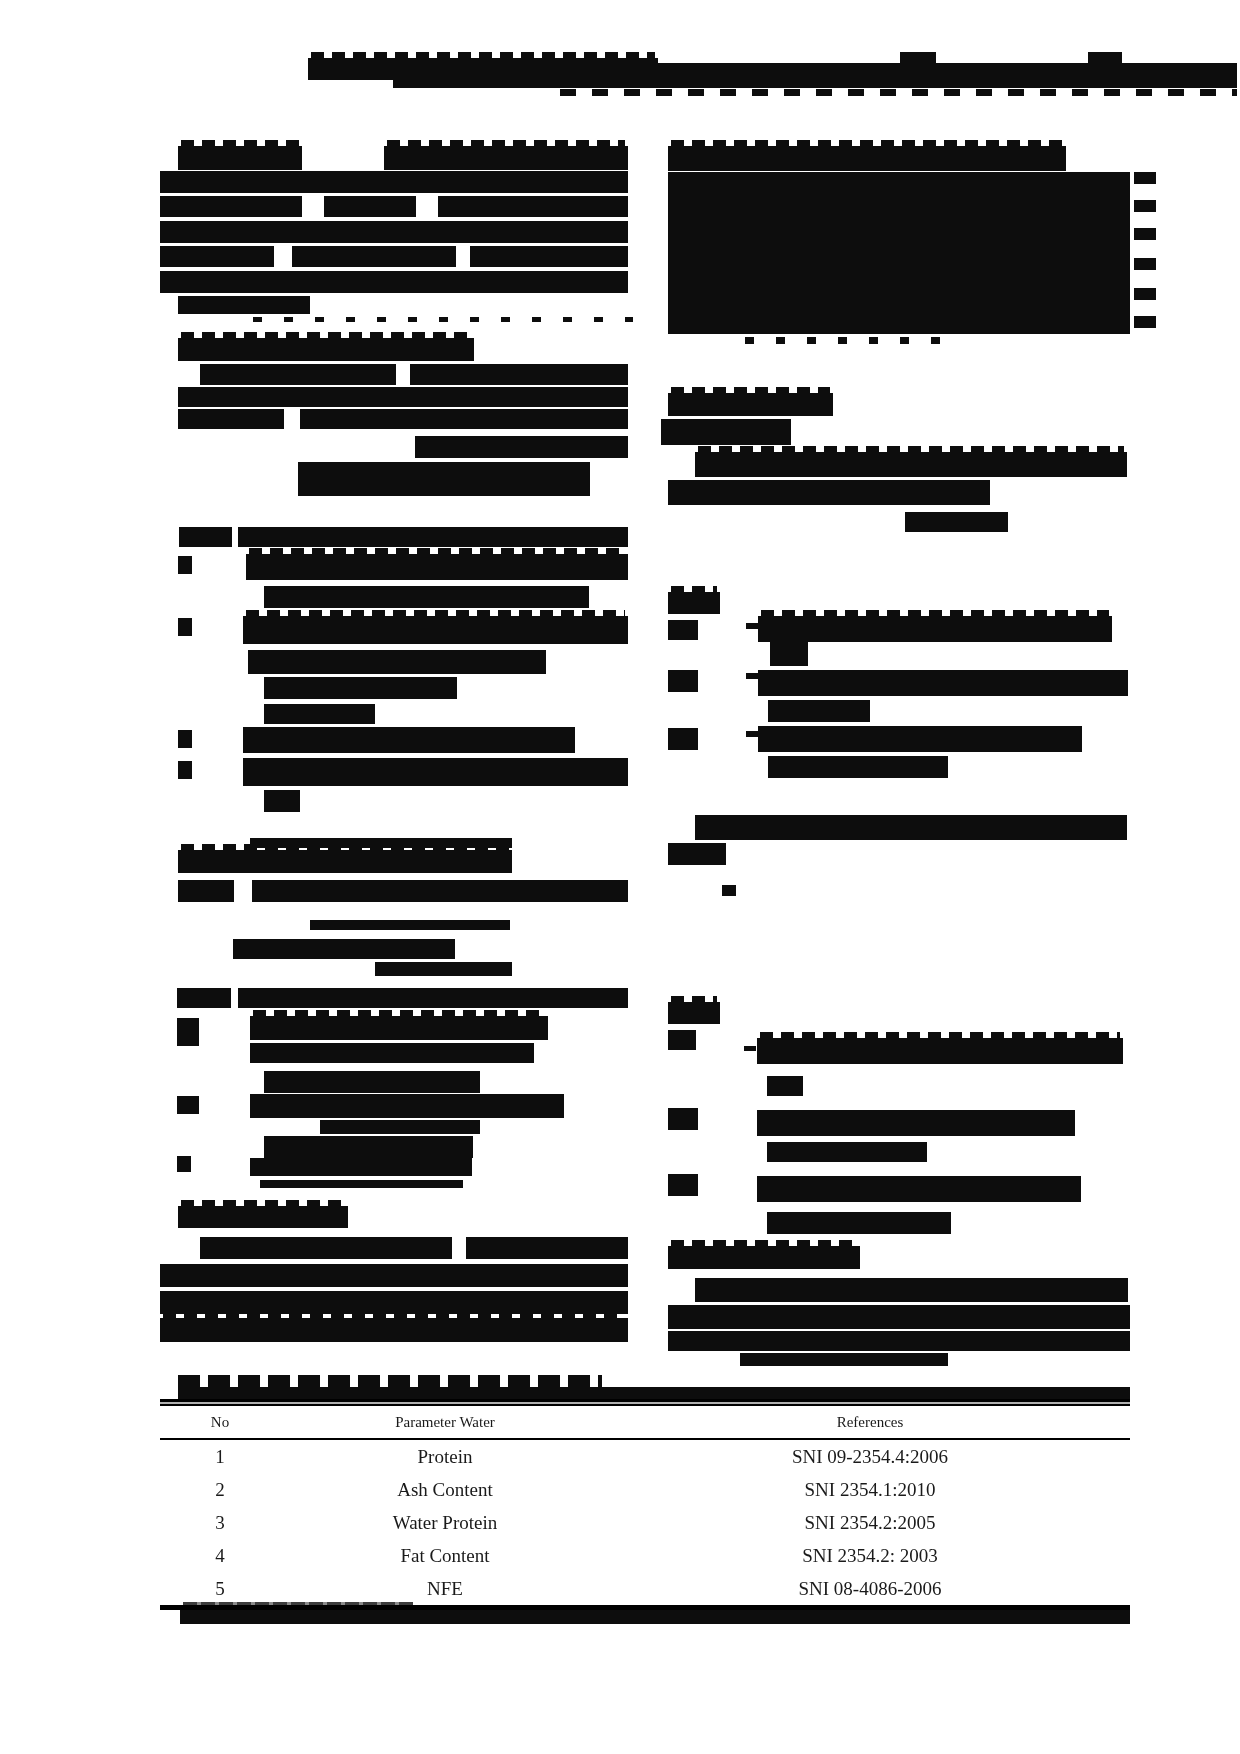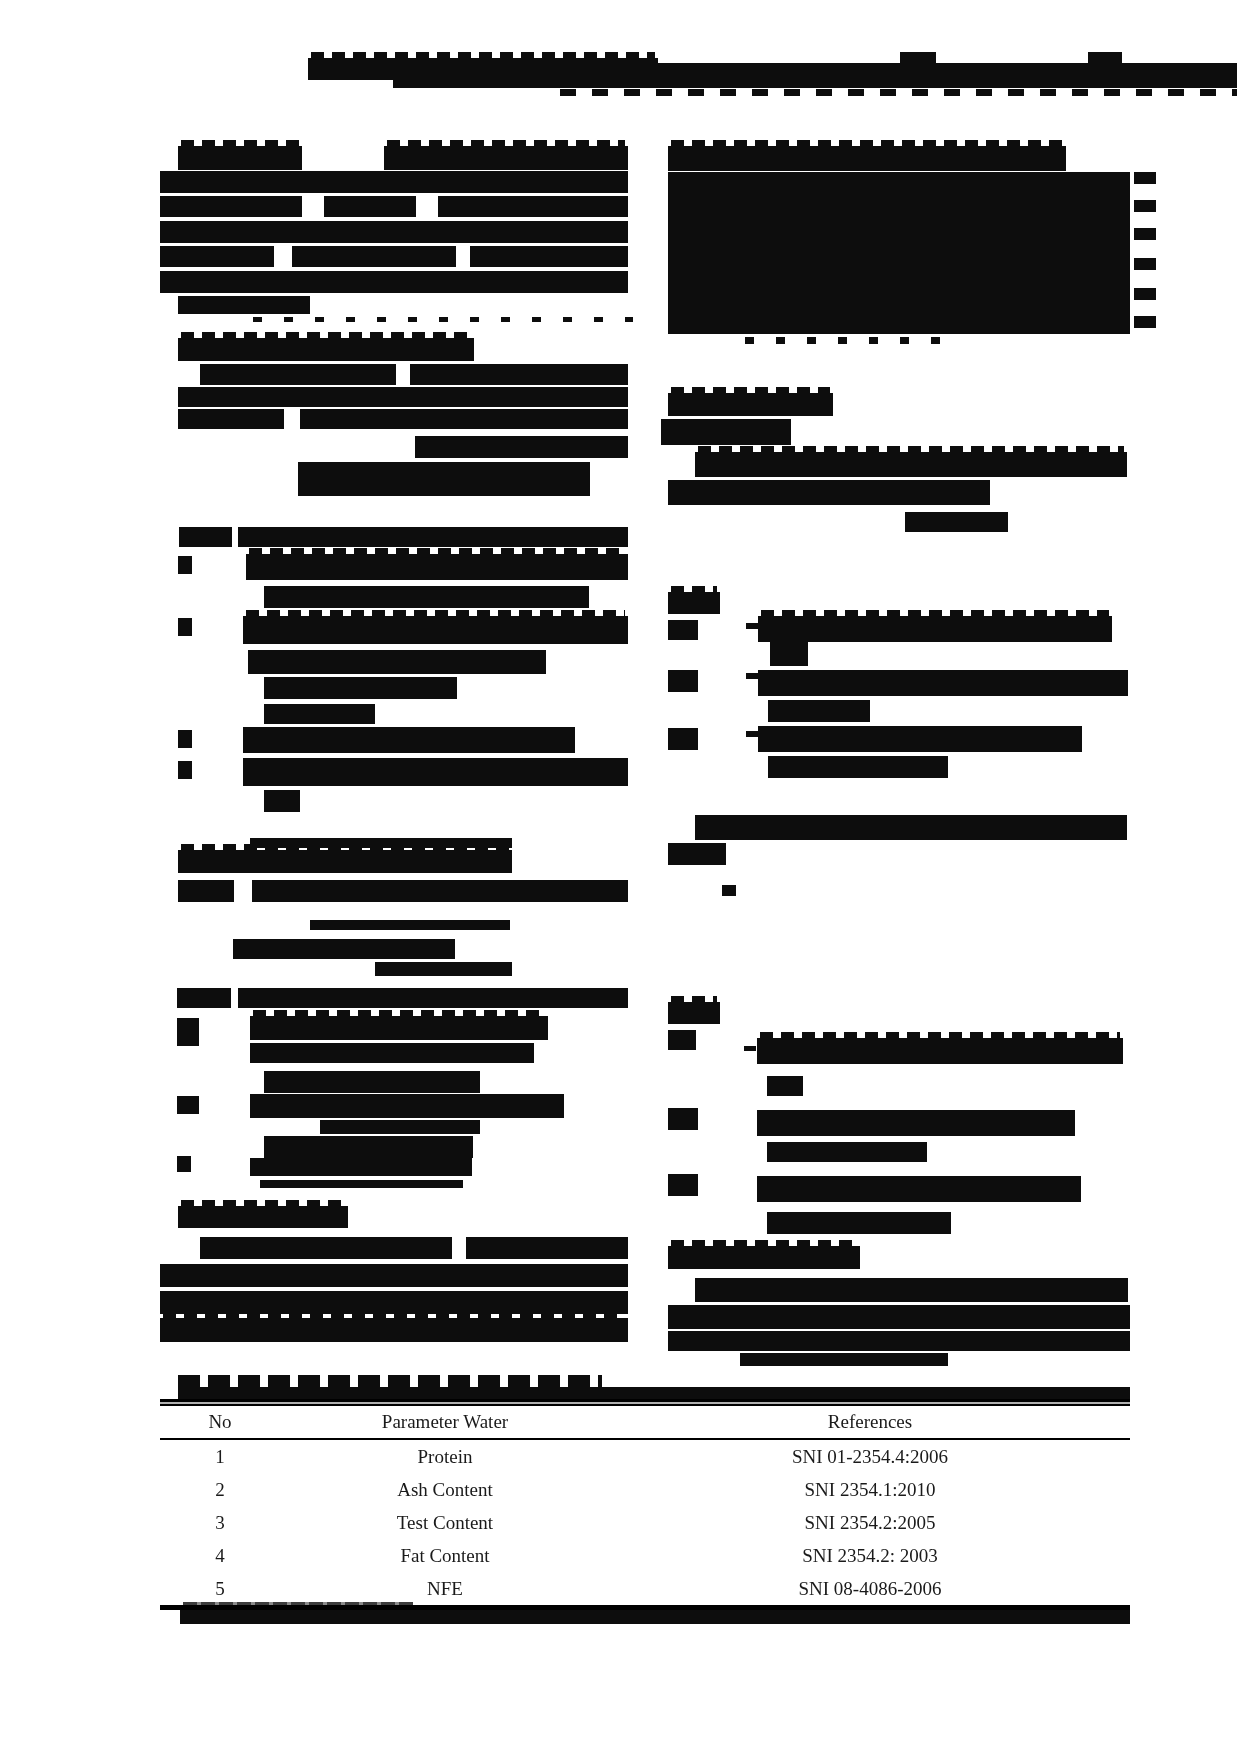--- a/index.html
+++ b/index.html
@@ -20,21 +20,21 @@
   }
   .rbar.dashes{background:repeating-linear-gradient(90deg,#0d0d0d 0 16px,transparent 16px 32px);}
   .rbar.dots{background:repeating-linear-gradient(90deg,#0d0d0d 0 9px,transparent 9px 31px);}
   .rbar.letters{background:repeating-linear-gradient(90deg,#0d0d0d 0 22px,transparent 22px 30px);}
   .rbar.graytex{background:repeating-linear-gradient(90deg,#3c3c3c 0 14px,#8a8a8a 14px 18px);}
   
   .table-wrap{position:absolute;left:160px;top:1399px;width:970px;}
   .dblrule{height:7px;background:linear-gradient(to bottom,#000 0,#000 3px,#b0b0b0 3px,#b0b0b0 5px,#000 5px,#000 7px);}
   table{width:100%;border-collapse:collapse;table-layout:fixed;}
   thead th{
-    font-weight:normal;font-size:19px;height:32px;
+    font-weight:normal;font-size:15px;height:32px;
     border-bottom:2px solid #000;padding:0;text-align:center;color:#1a1a1a;
   }
   tbody td{font-size:19px;height:33px;text-align:center;padding:0;color:#1a1a1a;}
   .botrule{height:5px;background:#000;}
 </style>
 </head>
 <body>
 
 <div class="page">
   <div id="redactions">
@@ -170,30 +170,30 @@
           <tr>
             <th>No</th>
             <th>Parameter Water</th>
             <th>References</th>
           </tr>
         </thead>
       <tbody>
           <tr>
             <td>1</td>
             <td>Protein</td>
-            <td>SNI 01-2354.4:2006</td>
+            <td>SNI 09-2354.4:2006</td>
           </tr>
           <tr>
             <td>2</td>
             <td>Ash Content</td>
             <td>SNI 2354.1:2010</td>
           </tr>
           <tr>
             <td>3</td>
-            <td>Test Content</td>
+            <td>Water Protein</td>
             <td>SNI 2354.2:2005</td>
           </tr>
           <tr>
             <td>4</td>
             <td>Fat Content</td>
             <td>SNI 2354.2: 2003</td>
           </tr>
           <tr>
             <td>5</td>
             <td>NFE</td>

